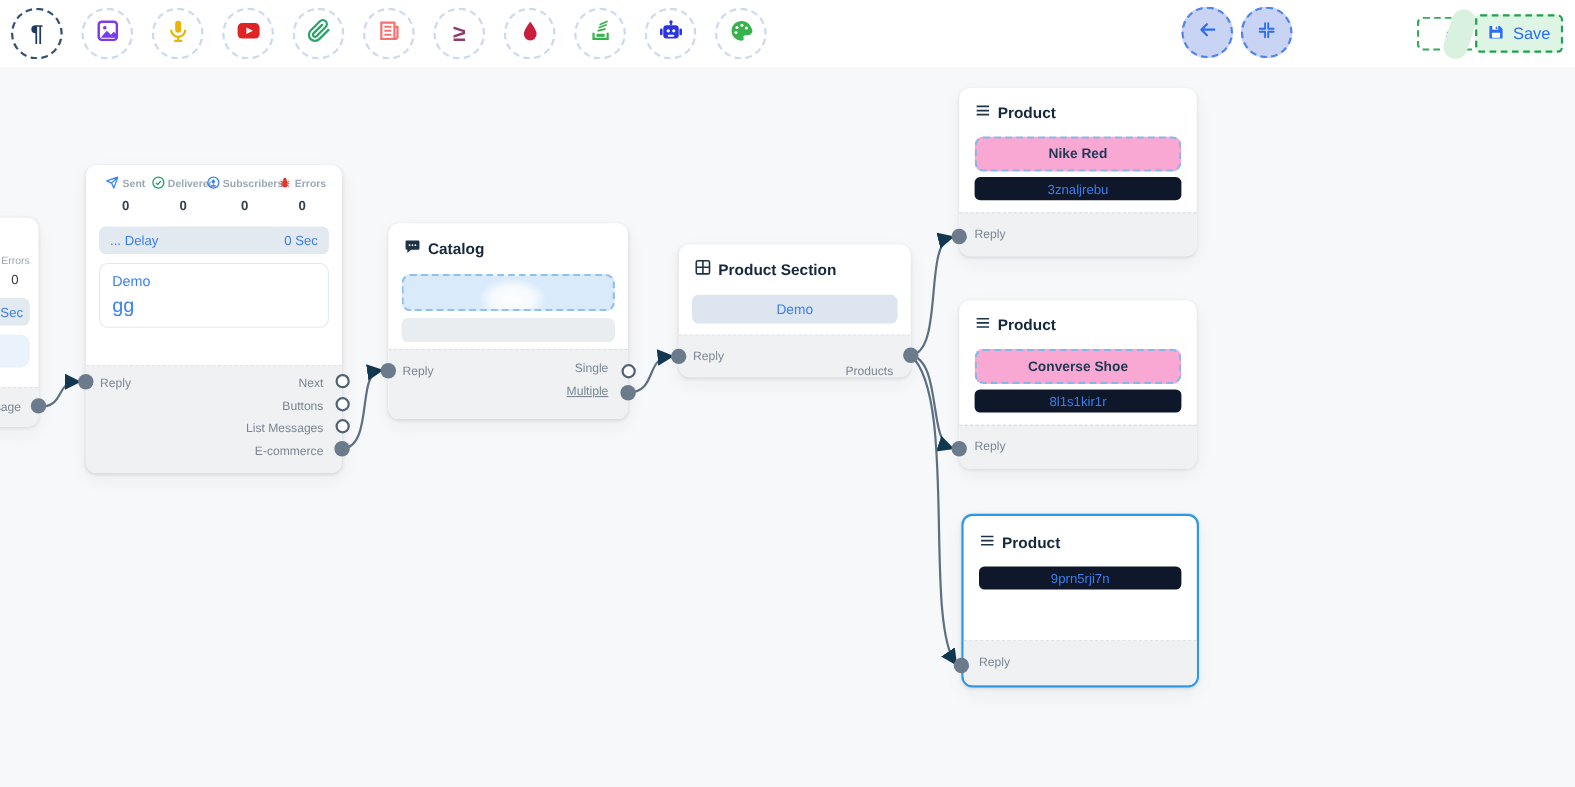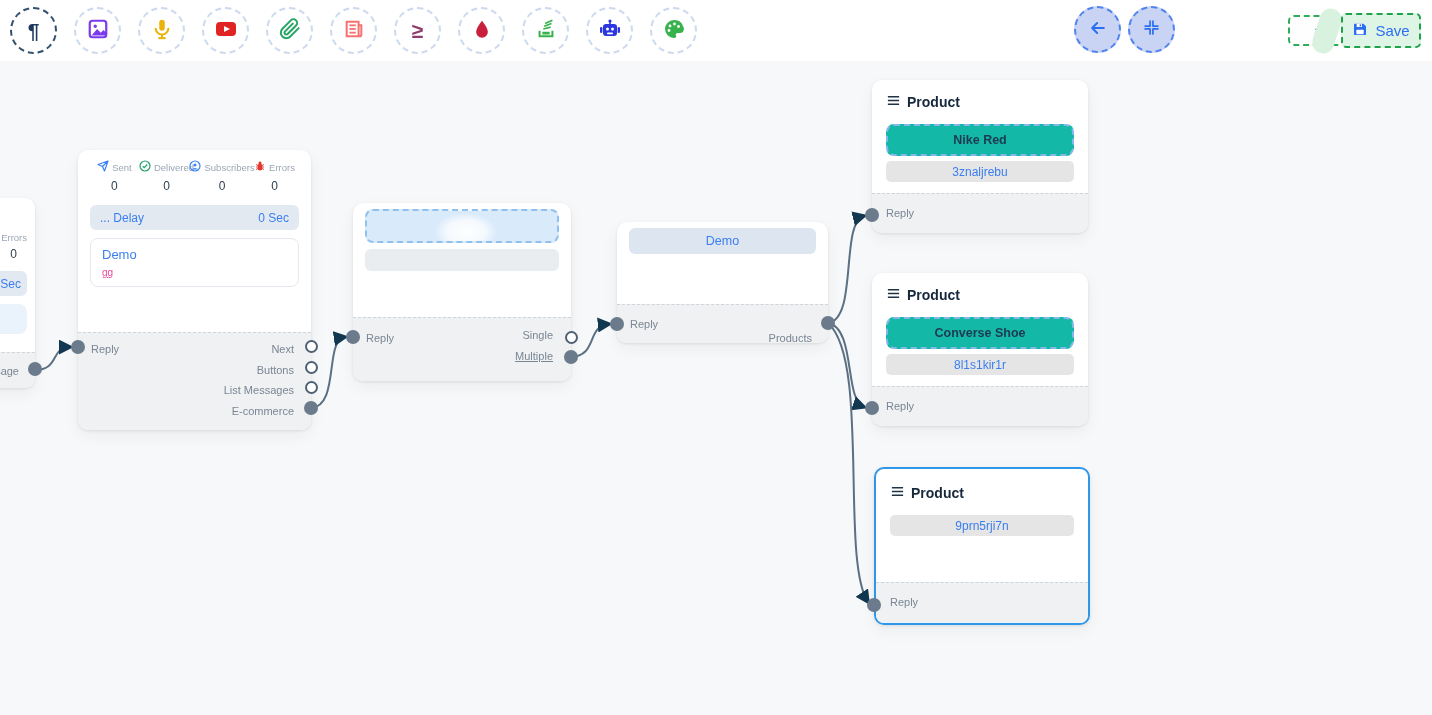--- a/index.html
+++ b/index.html
@@ -40,46 +40,46 @@
   .node-head { display:flex; align-items:center; gap:6px; padding:13px 14px 8px 14px;
                font-size:14px; font-weight:700; color:#16283c; }
   .node-foot { position:absolute; left:0; right:0; bottom:0; background:#eff1f3;
                border-top:1px dashed #cdd4db; border-radius:0 0 10px 10px; }
   .flabel { position:absolute; font-size:11px; color:#7a8694; }
 
   .handle { position:absolute; width:14px; height:14px; border-radius:50%; background:#6b7b8c; z-index:4; cursor:crosshair; }
   .handle.hollow { width:13px; height:13px; background:#fff; border:2.5px solid #4f6175; }
 
   
-  .stats { display:flex; justify-content:space-between; padding:10px 12px 0 12px; }
+  .stats { display:flex; justify-content:space-between; padding:10px 12px 0 12px;font-weight:bold; }
   .stat { width:56px; text-align:center; }
   .stat-top { display:flex; align-items:center; justify-content:center; gap:3px;
               font-size:9.5px; color:#9aa7b5; white-space:nowrap; }
   .stat-val { font-size:12px; color:#32404e; margin-top:5px; }
   .delay-bar { margin:12px 12px 0 12px; background:#e2e9f0; border-radius:6px; height:25px;
                display:flex; align-items:center; justify-content:space-between; padding:0 10px;
                font-size:12px; color:#3b7ef0; }
   .msg-box { margin:8px 12px 0 12px; border:1px solid #e3e8ee; border-radius:8px; padding:8px 11px; }
   .msg-title { font-size:13px; color:#3b7ef0; margin-bottom:5px; }
-  .msg-body { font-size:10px; color:#ec4899;text-decoration:underline; }
+  .msg-body { font-size:18px; color:#3b82f6;text-decoration:underline; }
 
   
   .drop-zone { margin:6px 12px 0 12px; height:34px; border:2px dashed #90c0ee; border-radius:8px;
                background:radial-gradient(ellipse 42px 26px at 52% 70%, rgba(255,255,255,.95) 0%, rgba(255,255,255,.75) 45%, rgba(217,234,251,0) 75%), #d9eafb; }
   .gray-bar { margin:6px 12px 0 12px; height:22px; background:#e9edf0; border-radius:6px; }
 
   
   .demo-bar { margin:6px 12px 0 12px; height:26px; background:#dde6f0; border-radius:6px;
               display:flex; align-items:center; justify-content:center; font-size:12.5px; color:#3b7ef0; }
 
   
   .pname-box { margin:5px 14px 0 14px; height:32px; border:2px dashed #85b7e8; border-radius:8px;
-               background:#14b8a6; display:flex; align-items:center; justify-content:center;
+               background:#f9a8d4; display:flex; align-items:center; justify-content:center;
                font-size:12.5px; font-weight:700; color:#1d3954; }
-  .pid-box { margin:5px 14px 0 14px; height:21px; background:#e5e5e5; border-radius:5px;
+  .pid-box { margin:5px 14px 0 14px; height:21px; background:#0f172a; border-radius:5px;
              display:flex; align-items:center; justify-content:center; font-size:12px; color:#3b7ef0; }
 
   
   .pn-label { font-size:9.5px; color:#9aa7b5; text-align:right; padding-right:8px; }
   .pn-val { font-size:12px; color:#32404e; text-align:right; padding-right:18px; margin-top:4px; }
   .pn-bar { margin:10px 8px 0 0; height:25px; background:#e2e9f0; border-radius:0 6px 6px 0;
             display:flex; align-items:center; justify-content:flex-end; padding-right:6px;
             font-size:12px; color:#3b7ef0; }
   .pn-box { margin:8px 8px 0 0; height:30px; background:#eaf3fb; border-radius:0 8px 8px 0; }
 </style>
@@ -308,33 +308,54 @@
       <span class="flabel" style="right:17px; top:72px;">E-commerce</span>
     </div>
     <div class="handle" style="left:-7px; top:190px;"></div>
     <div class="handle hollow" style="right:-6.5px; top:190px;"></div>
     <div class="handle hollow" style="right:-6.5px; top:211px;"></div>
     <div class="handle hollow" style="right:-6.5px; top:231px;"></div>
     <div class="handle" style="right:-7px; top:251px;"></div>
   </div>
 
   <div class="node" style="left:353px; top:203px; width:218px; height:178px;">
+    <div class="node-head">
+      <span>
+        <svg width="16" height="16" viewBox="0 0 24 24">
+            <path d="M4 4 H20 a1.5 1.5 0 0 1 1.5 1.5 V15 a1.5 1.5 0 0 1 -1.5 1.5 H10 L5 21 V16.5 H4 a1.5 1.5 0 0 1 -1.5 -1.5 V5.5 A1.5 1.5 0 0 1 4 4 Z" fill="#1e3346"></path>
+            <circle cx="8" cy="10.3" r="1.2" fill="#fff"></circle>
+            <circle cx="12" cy="10.3" r="1.2" fill="#fff"></circle>
+            <circle cx="16" cy="10.3" r="1.2" fill="#fff"></circle>
+          </svg>
+      </span>
+      <span>Catalog</span>
+    </div>
     <div class="drop-zone"></div>
     <div class="gray-bar"></div>
     <div class="node-foot" style="height:64px">
       <span class="flabel" style="left:13px; top:14px;">Reply</span>
       <span class="flabel" style="right:18px; top:11px;margin-left:36px;">Single</span>
       <span class="flabel" style="right:18px; top:32px;text-decoration:underline;">Multiple</span>
     </div>
     <div class="handle" style="left:-7px; top:127px;"></div>
     <div class="handle hollow" style="right:-6.5px; top:128px;"></div>
     <div class="handle" style="right:-7px; top:147px;"></div>
   </div>
 
   <div class="node" style="left:617px; top:222px; width:211px; height:121px;">
+    <div class="node-head">
+      <span>
+        <svg width="16" height="16" viewBox="0 0 24 24">
+            <rect x="3" y="3" width="18" height="18" rx="2" fill="none" stroke="#1e3346" stroke-width="2.2"></rect>
+            <line x1="12" y1="3" x2="12" y2="21" stroke="#1e3346" stroke-width="2.2"></line>
+            <line x1="3" y1="12" x2="21" y2="12" stroke="#1e3346" stroke-width="2.2"></line>
+          </svg>
+      </span>
+      <span>Product Section</span>
+    </div>
     <div class="demo-bar">
       <span>Demo</span>
     </div>
     <div class="node-foot" style="height:39px">
       <span class="flabel" style="left:13px; top:13px;">Reply</span>
       <span class="flabel" style="right:16px; top:13px;margin-top:14px;">Products</span>
     </div>
     <div class="handle" style="left:-7px; top:95px;"></div>
     <div class="handle" style="right:-7px; top:94px;"></div>
   </div>

